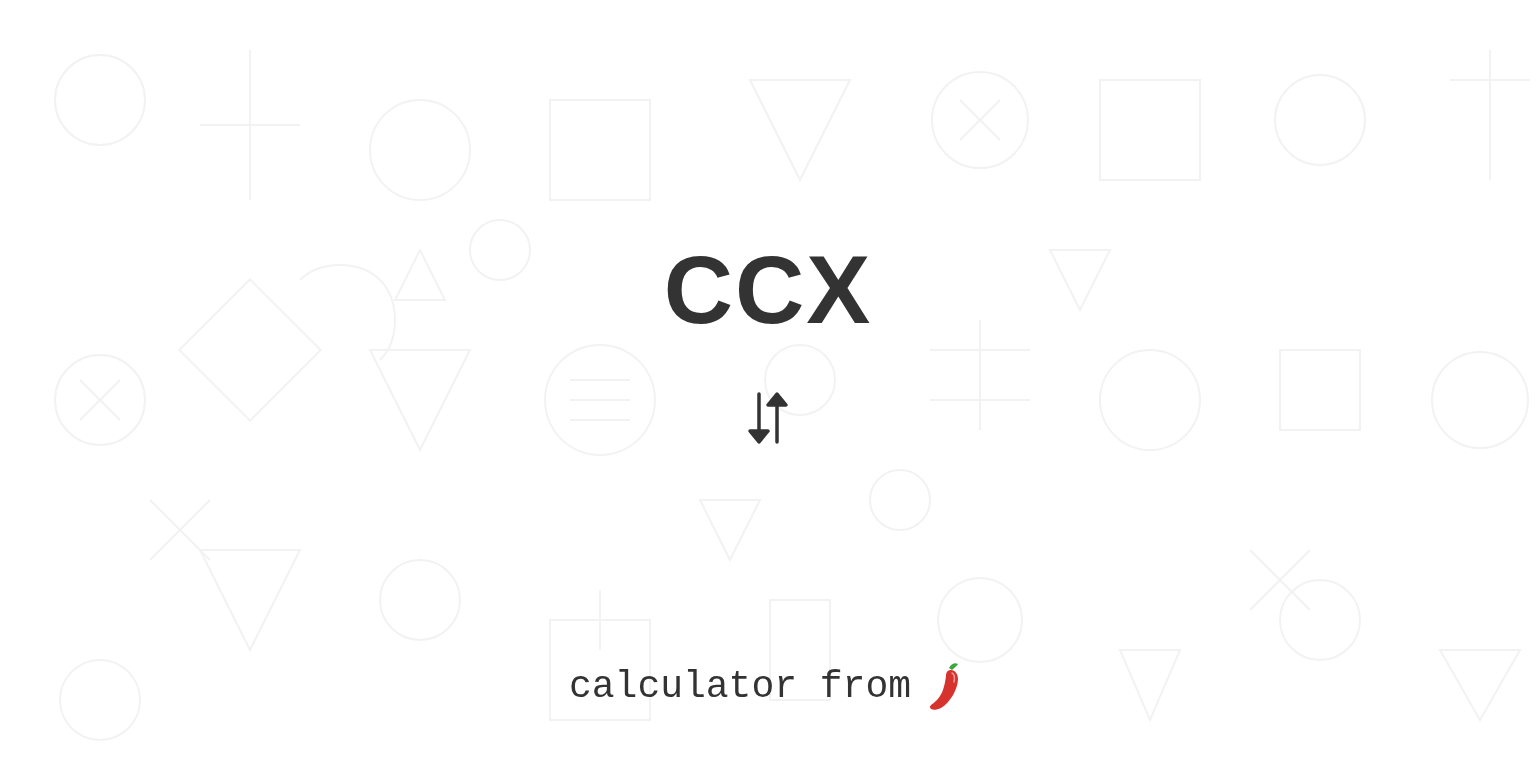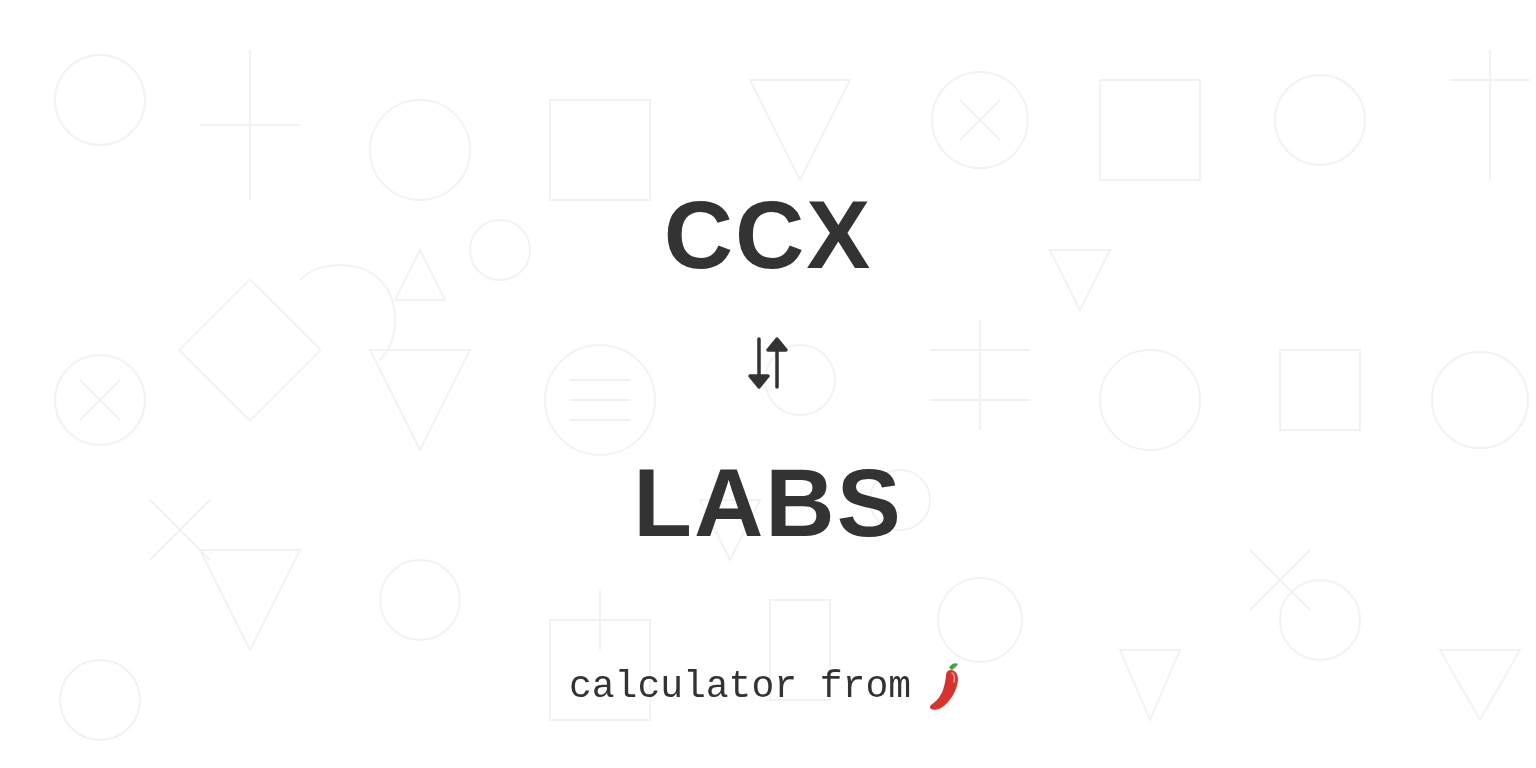--- a/index.html
+++ b/index.html
@@ -132,21 +132,20 @@
       <g stroke="#333333" stroke-width="3.5" fill="none" stroke-linecap="round" stroke-linejoin="round">
         <line x1="18" y1="10" x2="18" y2="56"></line>
         <polyline points="9,47 18,58 27,47" fill="#333333" stroke="none"></polyline>
         <path d="M9 47 L18 58 L27 47 Z" fill="#333333"></path>
         <line x1="36" y1="58" x2="36" y2="12"></line>
         <path d="M27 21 L36 10 L45 21 Z" fill="#333333"></path>
       </g>
     </svg>
   </div>
 
-  <div class="coin-bottom">LABS</div>
 </div>
 
 <div class="footer">
   <span class="footer-text">calculator from</span>
   <span class="chili-icon">
     <svg width="42" height="52" viewBox="0 0 42 52">
       <path d="M24 8 C26 4 30 2 33 4 C32 6 29 8 27 10" fill="#3aa83a"></path>
       <path d="M26 10 C30 10 33 14 33 19 C33 28 26 42 16 48 C10 51 5 50 5 47 C5 45 8 44 12 40 C18 34 20 24 21 16 C21 12 23 10 26 10 Z" fill="#d6332e"></path>
       <path d="M27 13 C29 14 30 17 29 22" stroke="#ffffff" stroke-width="1.5" fill="none" opacity="0.5" stroke-linecap="round"></path>
     </svg>

